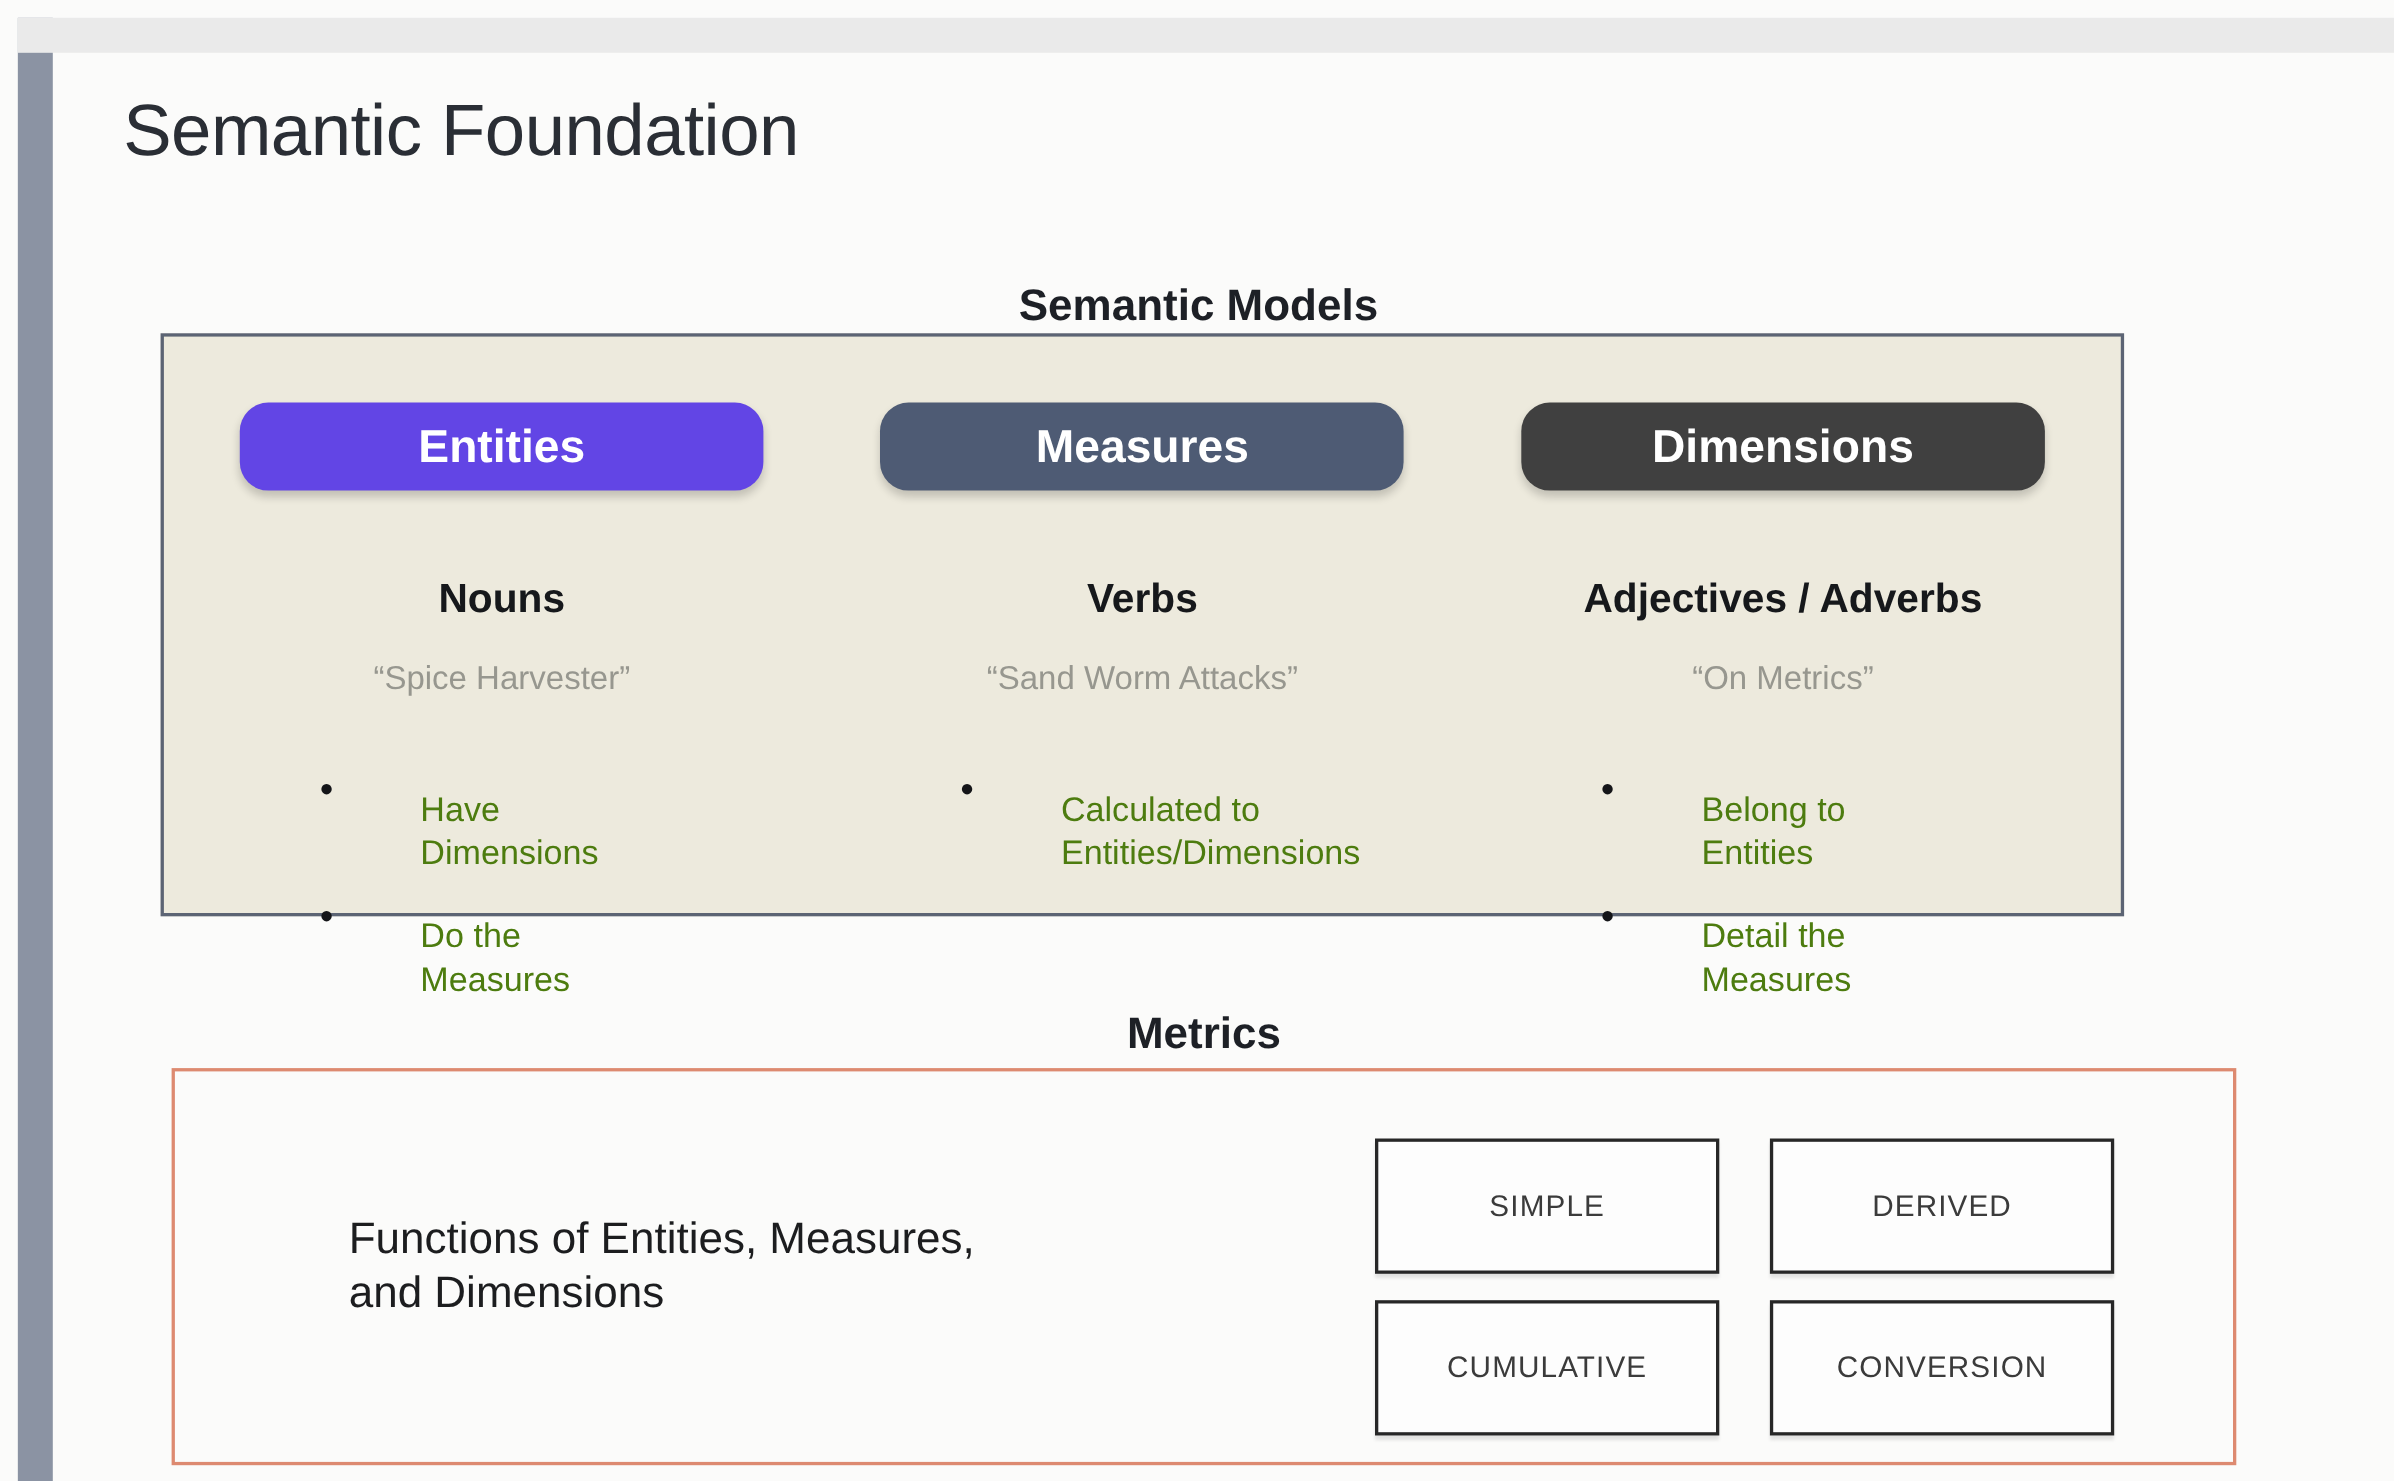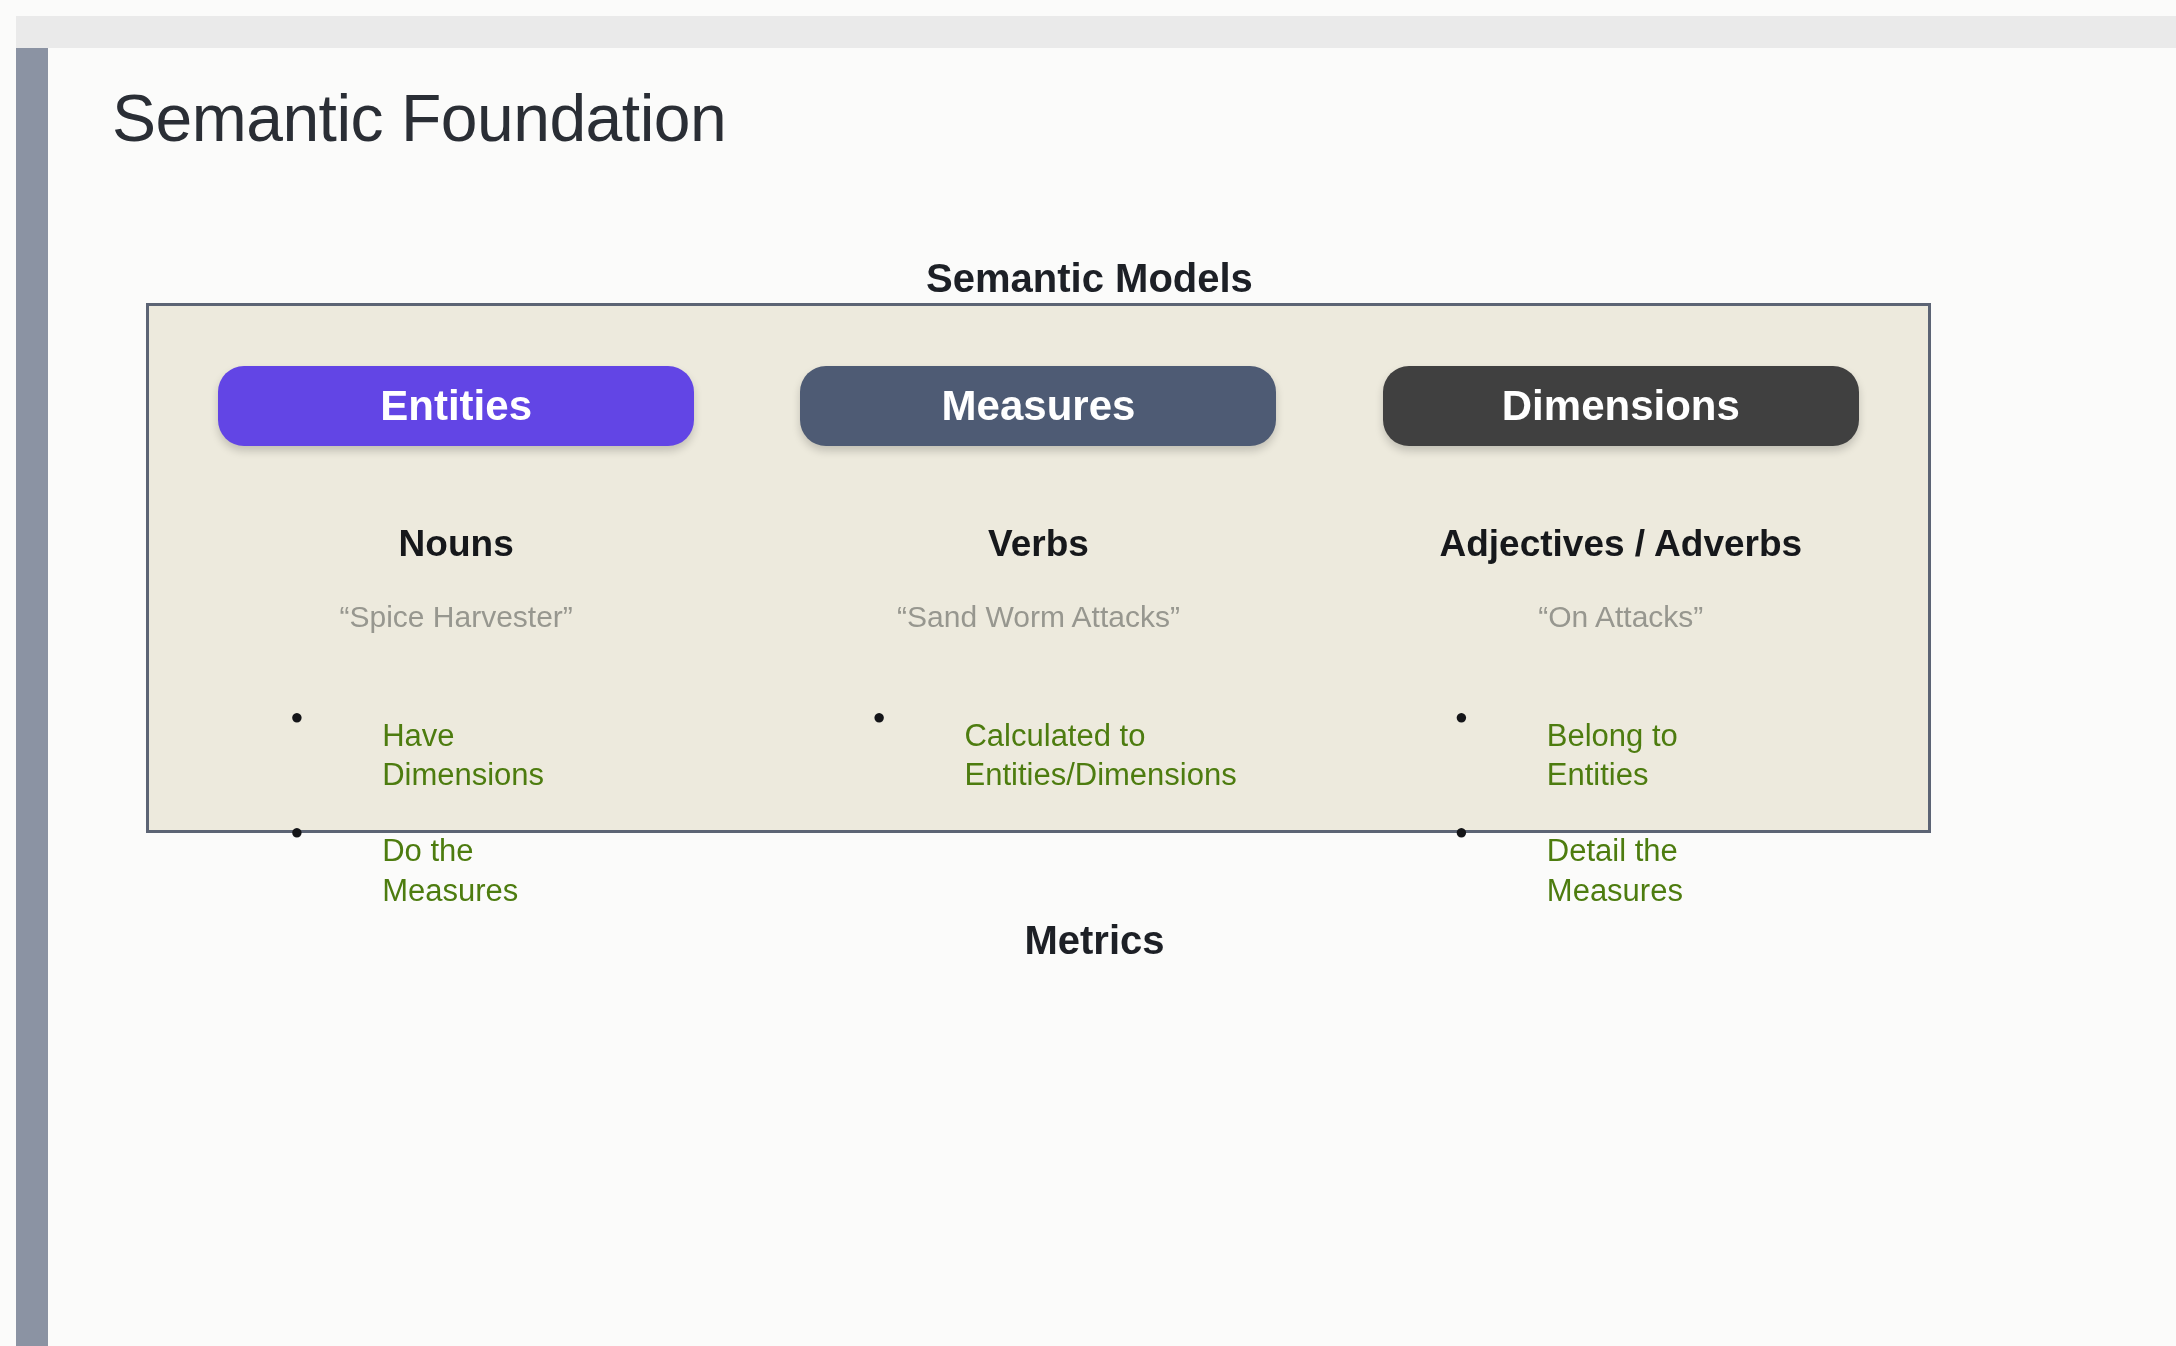--- a/index.html
+++ b/index.html
@@ -138,23 +138,33 @@
       <div class="model-heading">Verbs</div>
       <div class="model-quote">“Sand Worm Attacks”</div>
       <ul class="model-bullets">
         <li>Calculated to Entities/Dimensions</li>
       </ul>
     </div>
 
     <div class="model-col">
       <div class="pill" style="background-color: #404040;">Dimensions</div>
       <div class="model-heading">Adjectives / Adverbs</div>
-      <div class="model-quote">“On Attacks”</div>
+      <div class="model-quote">“On Metrics”</div>
       <ul class="model-bullets">
         <li>Belong to Entities</li>
         <li>Detail the Measures</li>
       </ul>
     </div>
   </div>
 
   <div class="section-heading metrics-heading">Metrics</div>
 
+  <div class="metrics-panel" style="border-color: rgb(221, 138, 112);">
+    <div class="metrics-desc">Functions of Entities, Measures,
+and Dimensions</div>
+    <div class="metrics-grid">
+      <div class="metric-box">SIMPLE</div>
+      <div class="metric-box">DERIVED</div>
+      <div class="metric-box">CUMULATIVE</div>
+      <div class="metric-box">CONVERSION</div>
+    </div>
+  </div>
 </div>
 
 </body></html>

